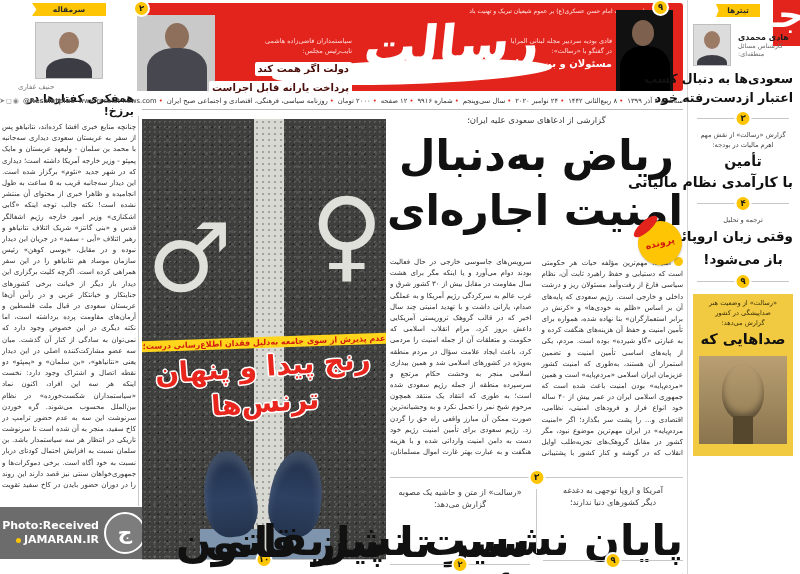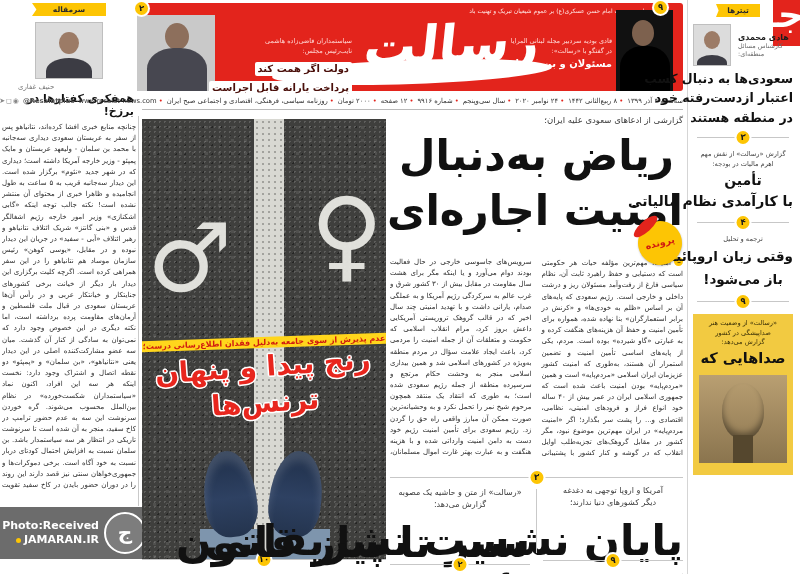--- a/index.html
+++ b/index.html
@@ -16,21 +16,21 @@
     position:absolute;width:13px;height:13px;border-radius:50%;
     background:#fdc504;color:#1a1a1a;font-size:8.5px;font-weight:bold;
     line-height:13px;text-align:center;top:-7px;left:50%;transform:translateX(-50%);
     box-shadow:0 0 0 2px #ffffff;
   }
   .tab{
     background:#fdc504;color:#2a2a2a;font-size:7.5px;font-weight:bold;
     text-align:center;line-height:13px;height:13px;
     clip-path:polygon(0 0,100% 0,100% 100%,0 100%,6% 50%);
   }
-  .kicker{color:#3a3a3a;}
+  .kicker{color:#3a3a3a;text-align:center;}
   .headline{font-weight:bold;color:#111;text-align:center;}
   .headline span{display:block;white-space:nowrap;}
   
   #editorial{left:2px;top:2px;width:134px;height:505px;overflow:hidden;}
   #editorial .tab{width:74px;margin:1px auto 6px auto;}
   .portrait{
     width:66px;height:55px;margin:0 auto;background:#dcdcdc;border:1px solid #bfbfbf;
     position:relative;overflow:hidden;
   }
   .portrait .head{position:absolute;left:50%;top:9px;width:20px;height:22px;margin-left:-10px;border-radius:50%;background:#9c7b66;}
@@ -343,21 +343,20 @@
           <div class="exp-role">کارشناس مسائل منطقه‌ای:</div>
         </div>
         <div class="portrait exp-photo">
           <div class="head"></div>
           <div class="torso"></div>
         </div>
       </div>
       <div class="rail-headline">
         <span>سعودی‌ها به دنبال کسب</span>
         <span>اعتبار ازدست‌رفته خود</span>
-        <span>در منطقه هستند</span>
       </div>
       <div class="sepline">
         <span class="badge">۳</span>
       </div>
     </div>
 
 
     <div id="item-tax">
       <div class="rail-kicker">گزارش «رسالت» از نقش مهم اهرم مالیات در بودجه:</div>
       <div class="rail-headline">

